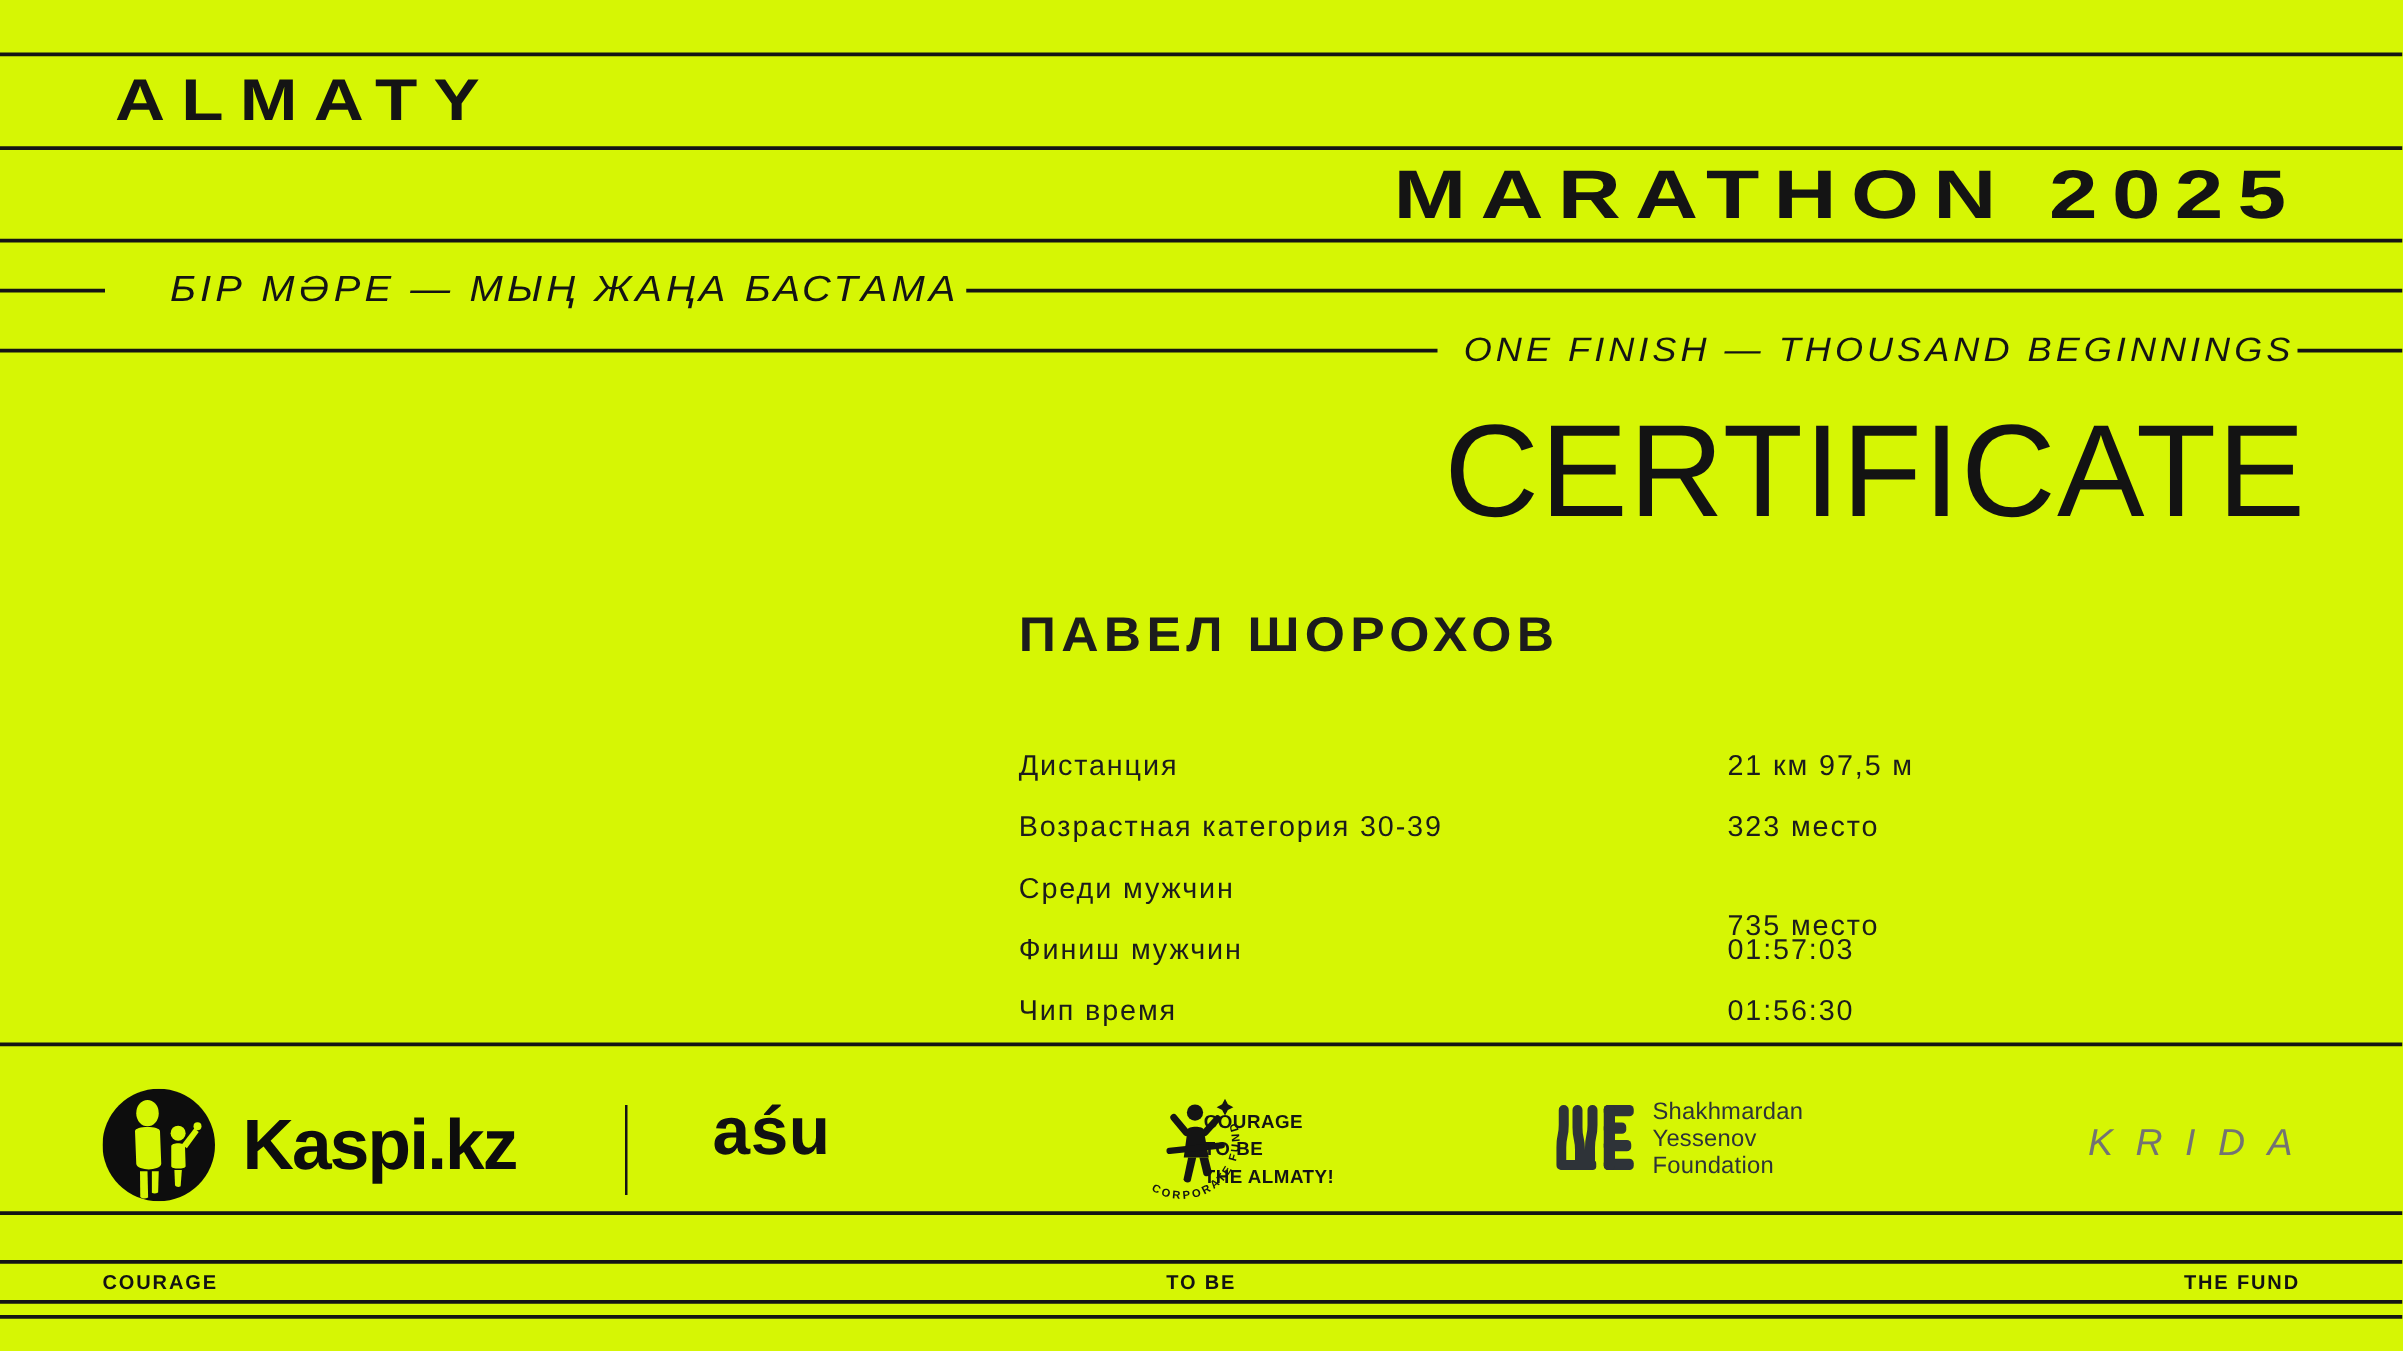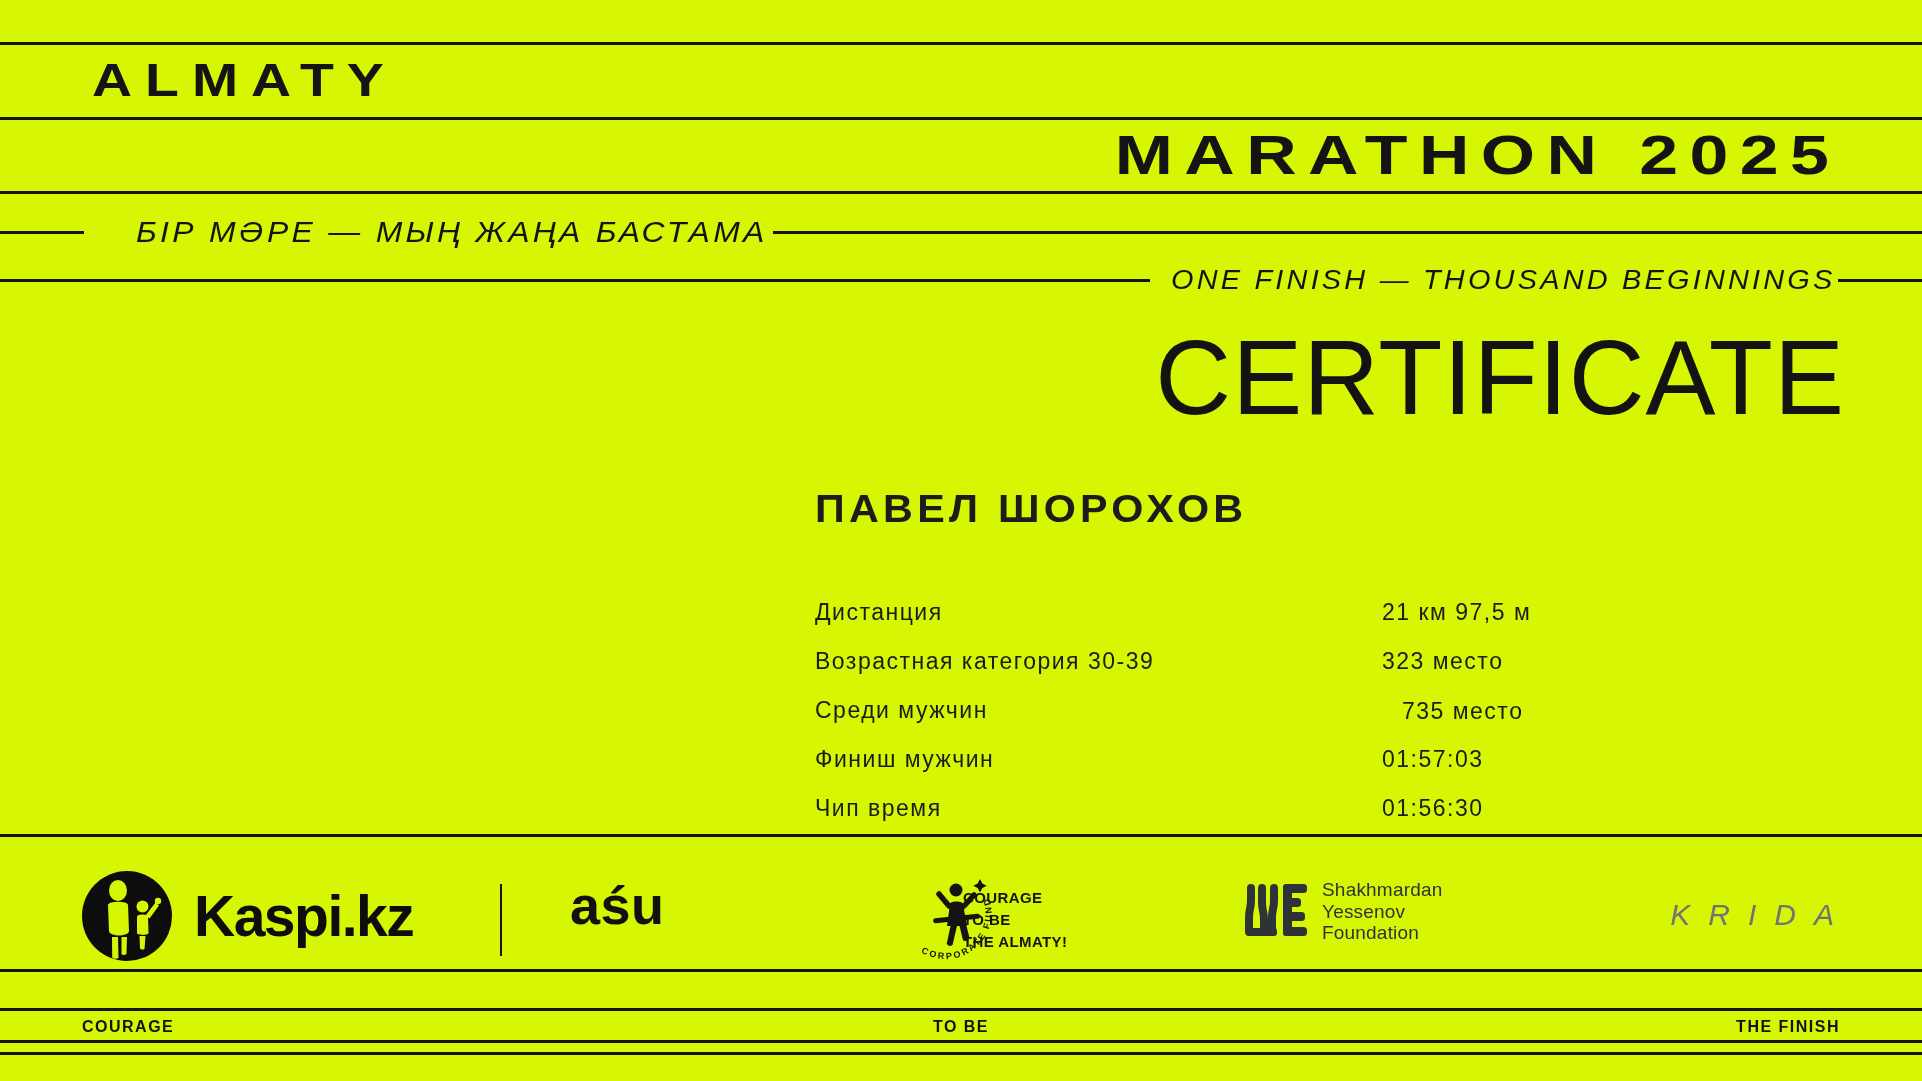--- a/index.html
+++ b/index.html
@@ -87,21 +87,21 @@
 <div class="abs cert-title">CERTIFICATE</div>
 
 <div class="abs runner-name">ПАВЕЛ ШОРОХОВ</div>
 
 <div>
   <div class="row-label" style="top:595px;">Дистанция</div>
   <div class="row-value" style="top:595px;">21 км 97,5 м</div>
   <div class="row-label" style="top:644px;text-align:right;">Возрастная категория 30-39</div>
   <div class="row-value" style="top:644px;">323 место</div>
   <div class="row-label" style="top:693px;">Среди мужчин</div>
-  <div class="row-value" style="top:694px;margin-left:20px;">735 место</div>
+  <div class="row-value" style="top:723px;">735 место</div>
   <div class="row-label" style="top:742px;">Финиш мужчин</div>
   <div class="row-value" style="top:742px;">01:57:03</div>
   <div class="row-label" style="top:791px;">Чип время</div>
   <div class="row-value" style="top:791px;">01:56:30</div>
 </div>
 
 <div class="abs" style="top:871px;left:82px;width:90px;height:90px;">
   <svg width="90" height="90" viewBox="0 0 90 90">
     <circle cx="45" cy="45" r="45" fill="#0d0d0d"></circle>
     <ellipse cx="36" cy="19.5" rx="9" ry="10.5" fill="#d6f604"></ellipse>
@@ -161,13 +161,13 @@
 <div class="abs ye-lines">
   <div>Shakhmardan</div>
   <div>Yessenov</div>
   <div>Foundation</div>
 </div>
 
 <div class="abs krida-text">KRIDA</div>
 
 <div class="abs strip-text" style="left:82px;">COURAGE</div>
 <div class="abs strip-text" style="left:0;right:0;text-align:center;">TO BE</div>
-<div class="abs strip-text" style="right:82px;">THE FINISH</div>
+<div class="abs strip-text" style="right:82px;">THE FUND</div>
 
 </body></html>

